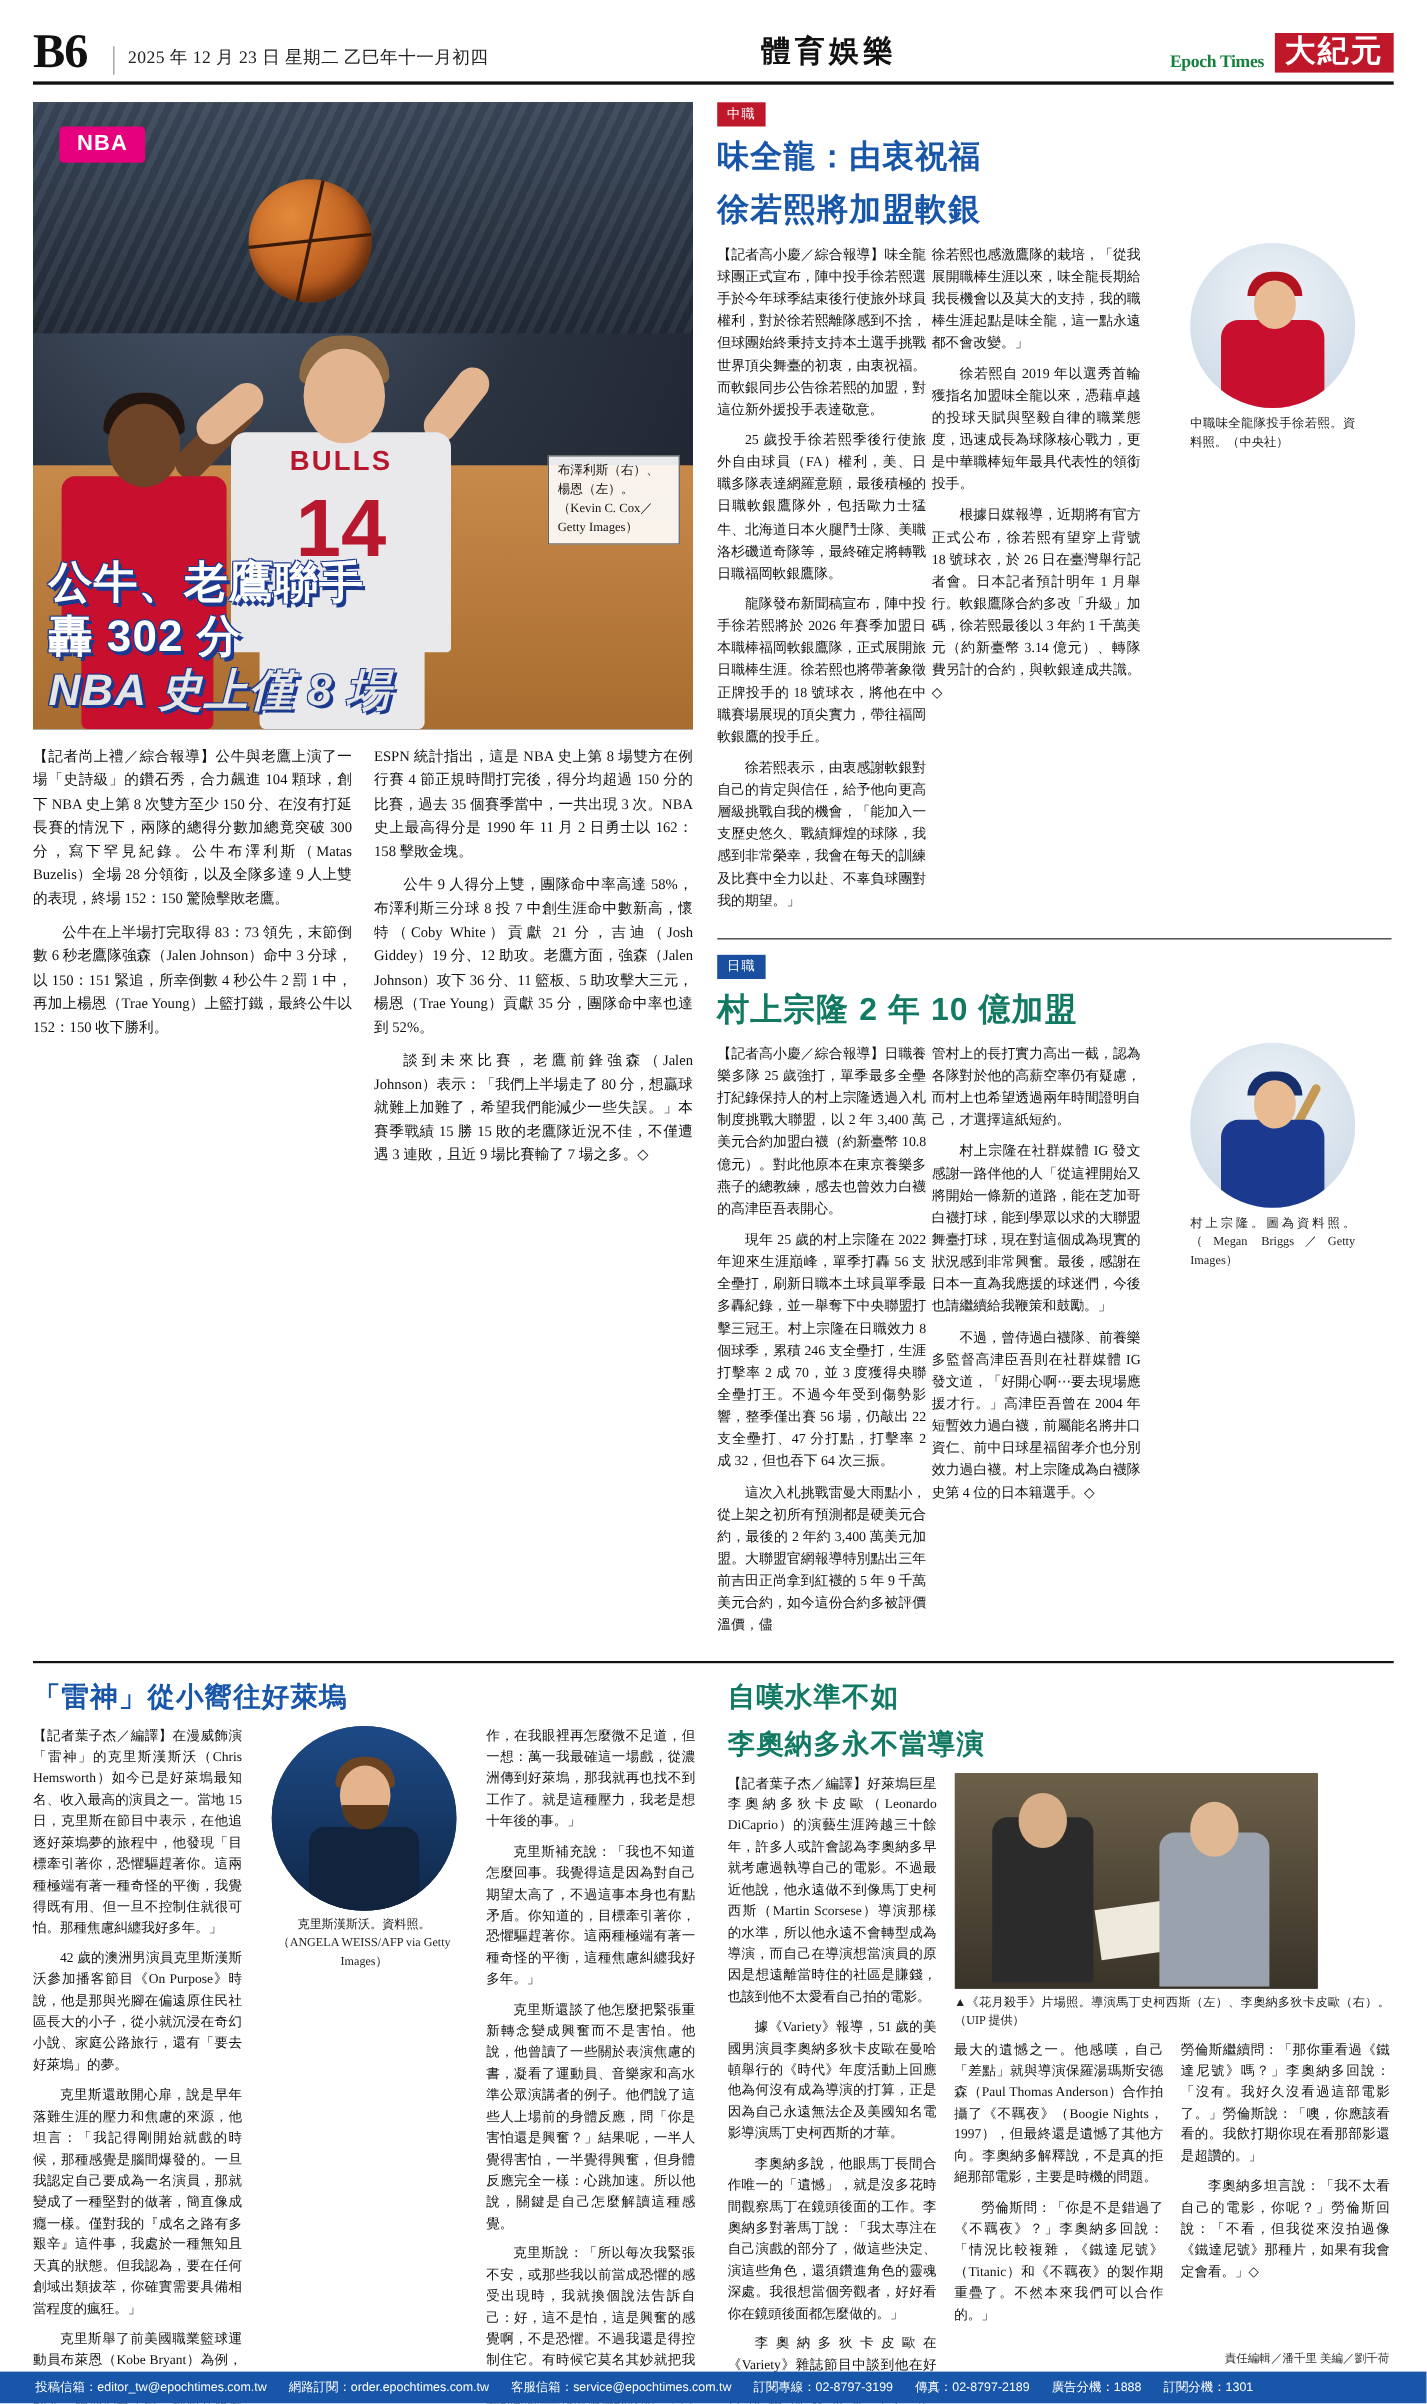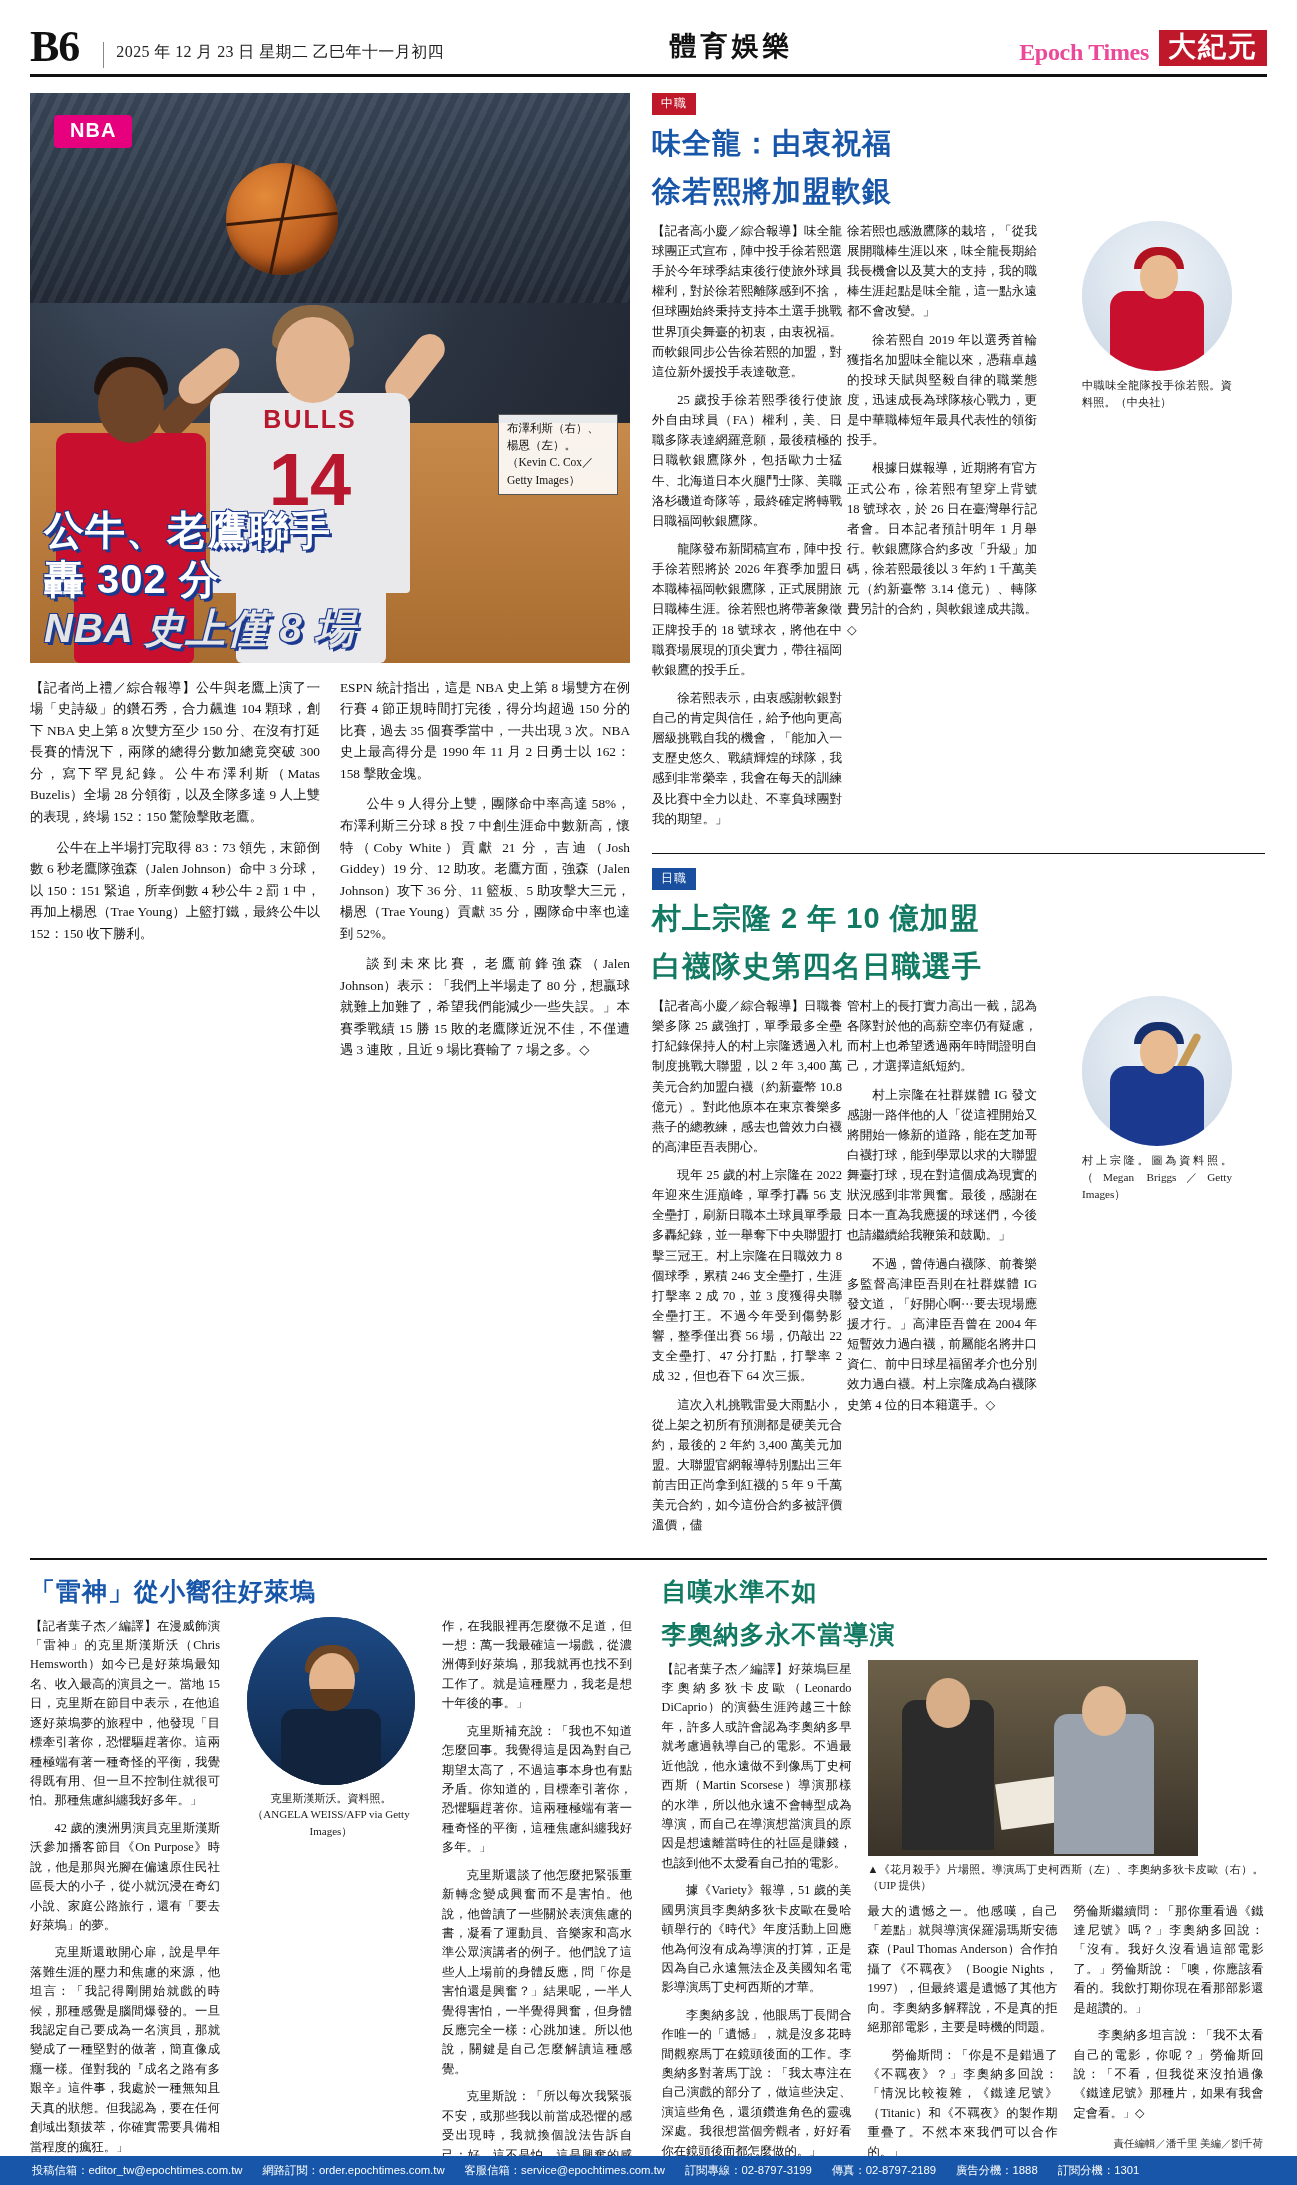--- a/index.html
+++ b/index.html
@@ -15,21 +15,21 @@
   }
   .page { position:absolute; inset:0; padding: 26px 30px 0 30px; }
 
   
   .masthead { display:flex; align-items:flex-end; border-bottom:3px solid #111; padding-bottom:6px; position:relative;gap:12px; }
   .folio { font-family:"Liberation Serif",serif; font-size:44px; font-weight:bold; letter-spacing:-1px; line-height:0.95; padding-right:12px; }
   .folio-date { font-size:16px; color:#222; border-left:1px solid #888; padding-left:12px; padding-bottom:5px; align-self:flex-end; letter-spacing:0.4px;}
   .mh-center { flex:1; text-align:center; padding-bottom:4px; }
   .mh-center .sect { font-size:27px; font-weight:bold; letter-spacing:4px; }
   .mh-right { display:flex; align-items:flex-end; gap:10px; padding-bottom:2px; }
-  .brand-en { font-family:"Liberation Serif",serif; font-size:24px; color:#ec4899; font-weight:bold; letter-spacing:-0.3px; }
+  .brand-en { font-family:"Liberation Serif",serif; font-size:16px; color:#15803d; font-weight:bold; letter-spacing:-0.3px; }
   .brand-cn { background:#c0182b; color:#fff; font-size:28px; font-weight:bold; padding:3px 9px 5px 9px; letter-spacing:2px; line-height:1; }
 
   
   .top-area { display:flex; gap:22px; margin-top:16px; }
   .col-left { width:600px; }
   .col-right { width:613px; position:relative; }
 
   
   .photo-block { position:relative; width:600px; height:570px; overflow:hidden; background:#1b1f2a; }
   .ph-sky { position:absolute; inset:0;
@@ -225,21 +225,20 @@
             </div>
           </div>
         </div>
       </div>
 
       <div class="divider-h"></div>
 
       <div class="art2" style="margin-top:14px">
         <div class="tag blue">日職</div>
         <div class="art-title">村上宗隆 2 年 10 億加盟</div>
-        <div class="art-title">白襪隊史第四名日職選手</div>
 
         <div class="three-col">
           <div class="tc">
             <p class="first">【記者高小慶／綜合報導】日職養樂多隊 25 歲強打，單季最多全壘打紀錄保持人的村上宗隆透過入札制度挑戰大聯盟，以 2 年 3,400 萬美元合約加盟白襪（約新臺幣 10.8 億元）。對此他原本在東京養樂多燕子的總教練，感去也曾效力白襪的高津臣吾表開心。</p>
             <p>現年 25 歲的村上宗隆在 2022 年迎來生涯巔峰，單季打轟 56 支全壘打，刷新日職本土球員單季最多轟紀錄，並一舉奪下中央聯盟打擊三冠王。村上宗隆在日職效力 8 個球季，累積 246 支全壘打，生涯打擊率 2 成 70，並 3 度獲得央聯全壘打王。不過今年受到傷勢影響，整季僅出賽 56 場，仍敲出 22 支全壘打、47 分打點，打擊率 2 成 32，但也吞下 64 次三振。</p>
             <p>這次入札挑戰雷曼大雨點小，從上架之初所有預測都是硬美元合約，最後的 2 年約 3,400 萬美元加盟。大聯盟官網報導特別點出三年前吉田正尚拿到紅襪的 5 年 9 千萬美元合約，如今這份合約多被評價溫價，儘</p>
           </div>
           <div class="tc">
             <p class="first">管村上的長打實力高出一截，認為各隊對於他的高薪空率仍有疑慮，而村上也希望透過兩年時間證明自己，才選擇這紙短約。</p>
             <p>村上宗隆在社群媒體 IG 發文感謝一路伴他的人「從這裡開始又將開始一條新的道路，能在芝加哥白襪打球，能到學眾以求的大聯盟舞臺打球，現在對這個成為現實的狀況感到非常興奮。最後，感謝在日本一直為我應援的球迷們，今後也請繼續給我鞭策和鼓勵。」</p>

